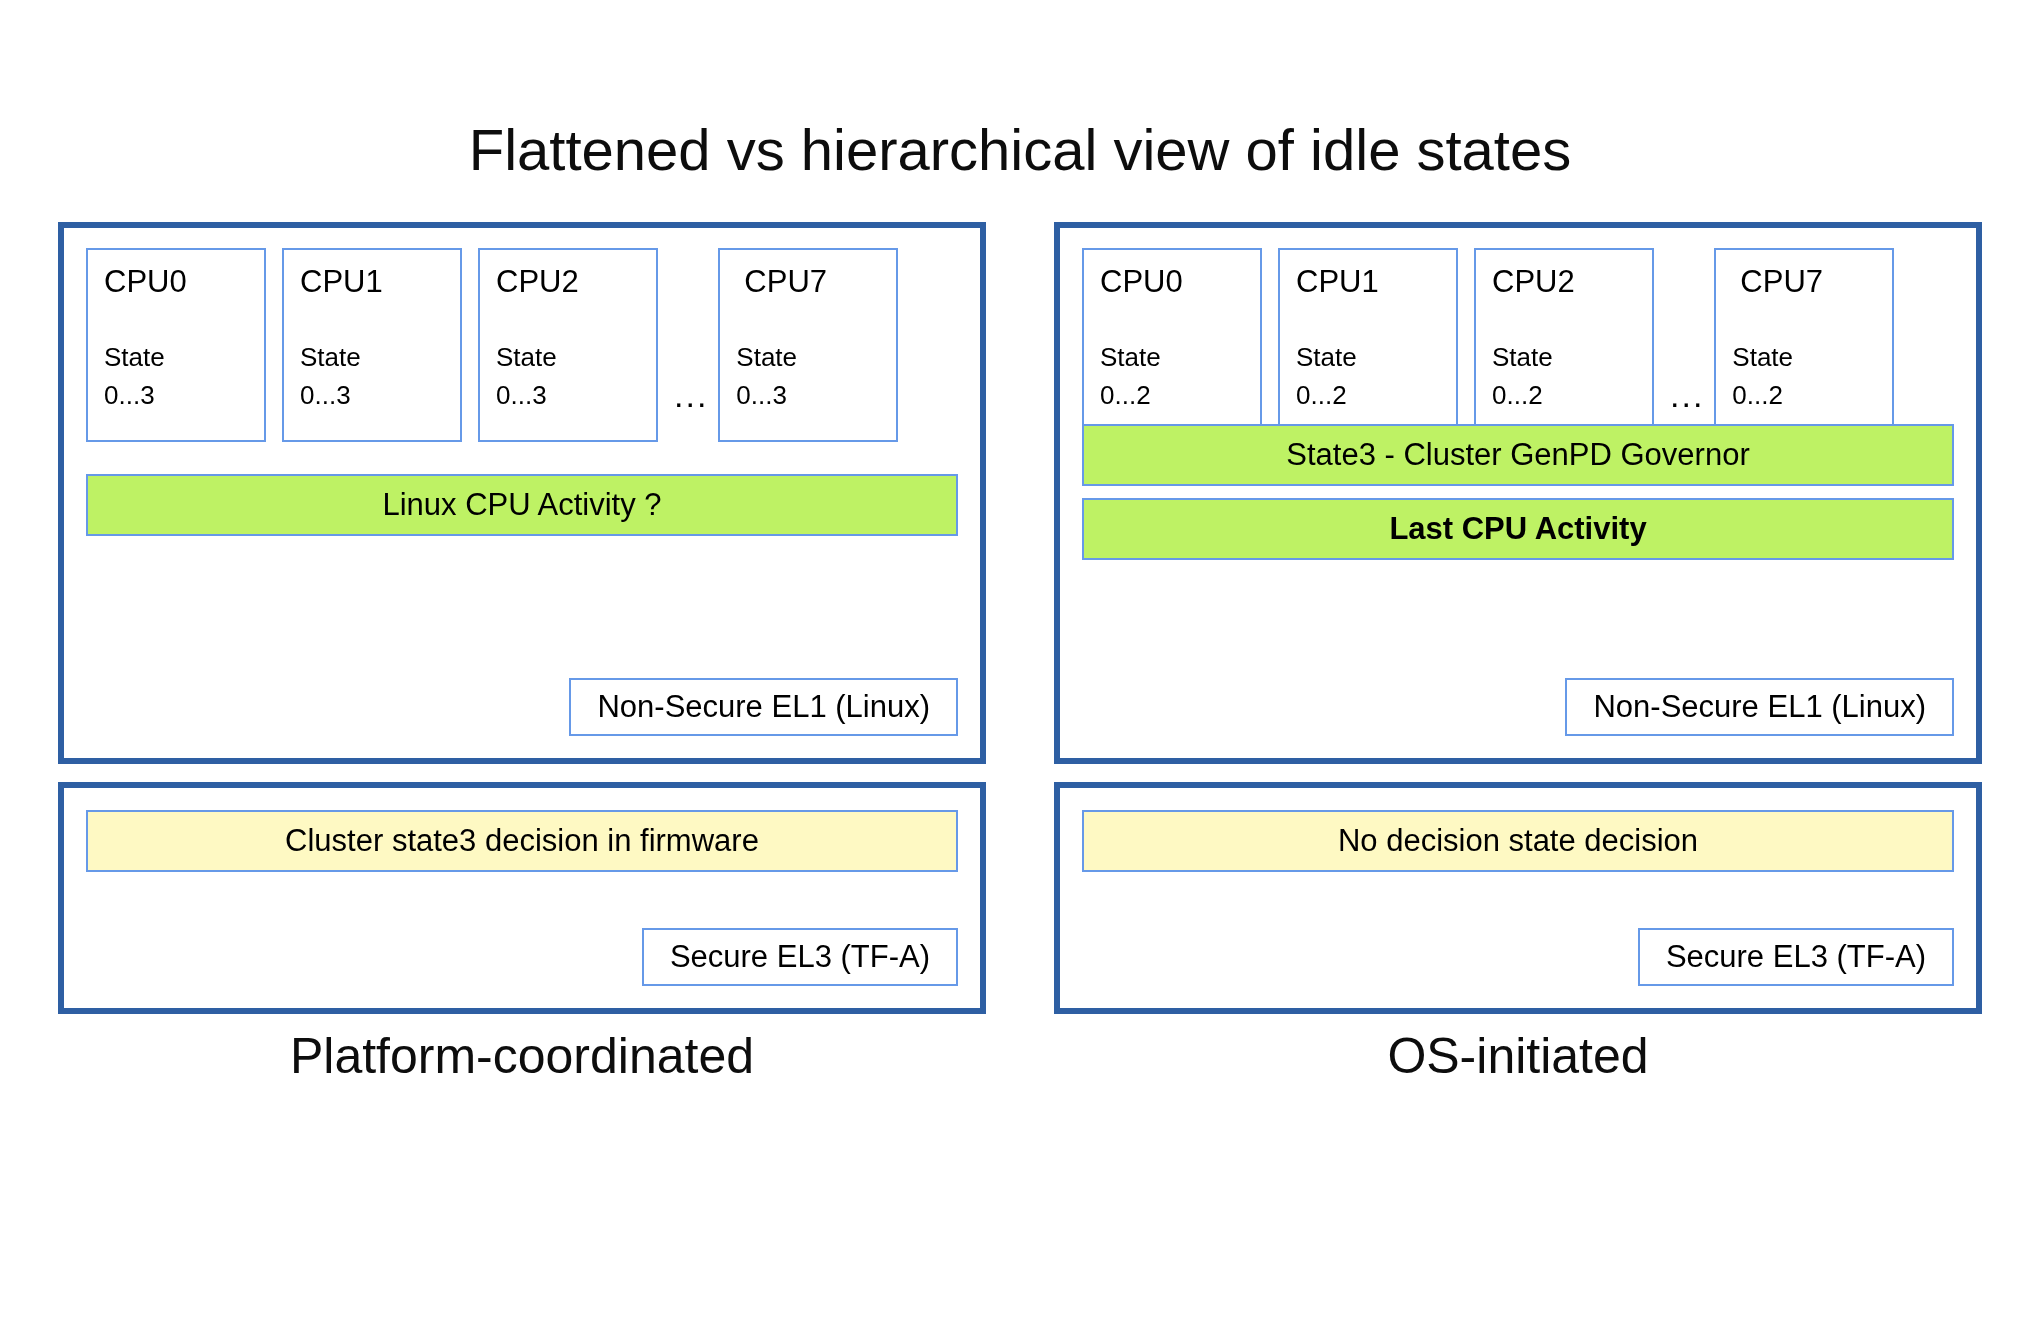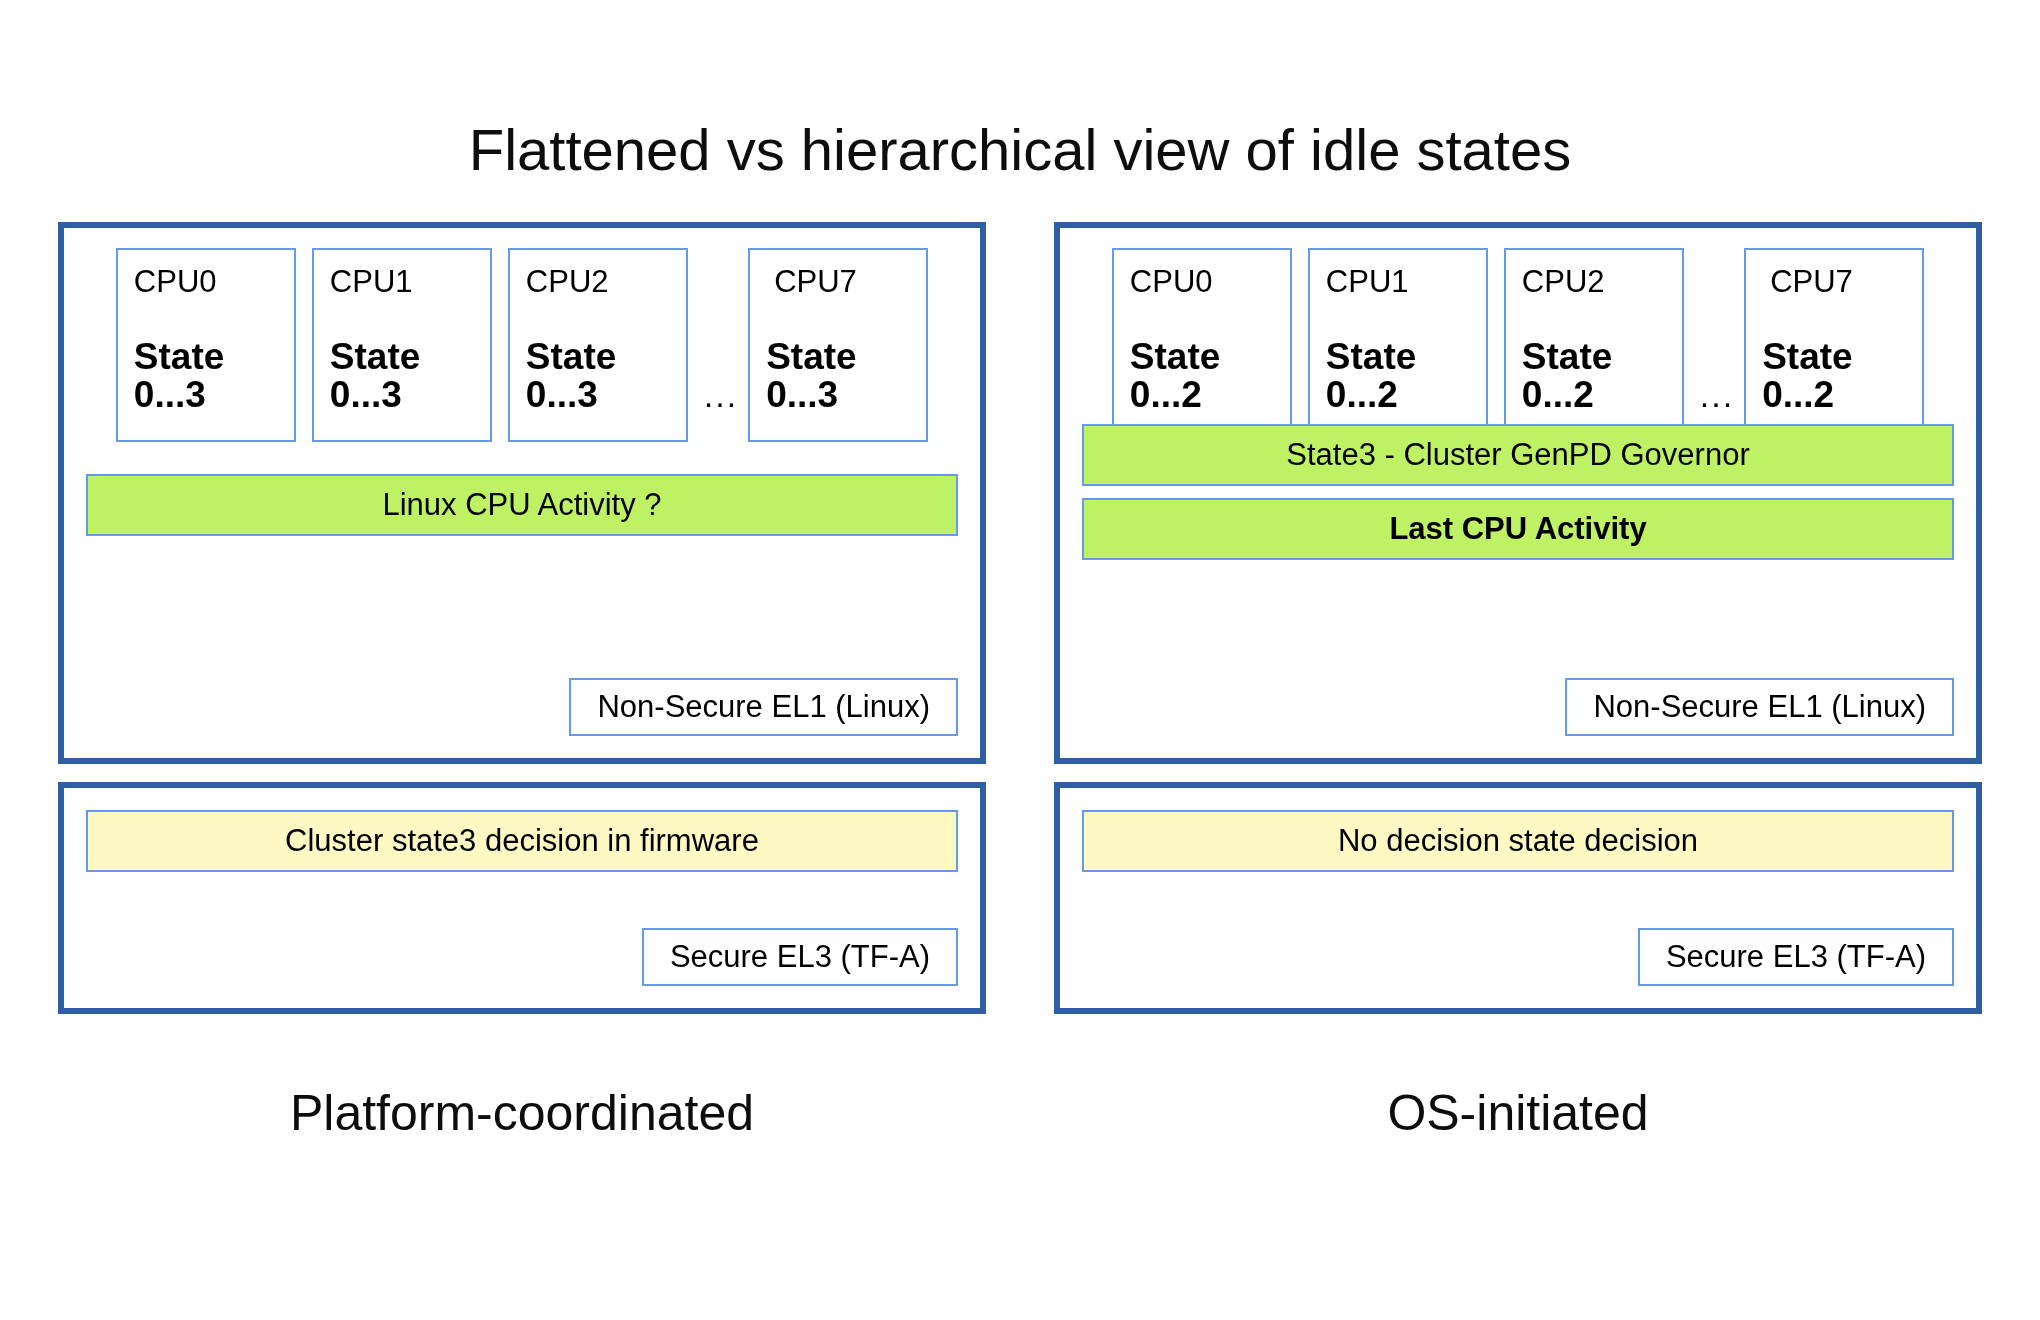--- a/index.html
+++ b/index.html
@@ -63,45 +63,43 @@
 
   
   .cpu-row {
     position: absolute;
     left: 22px;
     top: 20px;
     right: 22px;
     height: 194px;
     display: flex;
     align-items: flex-start;
-    justify-content: center;
   }
   .cpu-box {
     box-sizing: border-box;
     border: 2px solid #6699e8;
     background: #ffffff;
     width: 180px;
     height: 194px;
     margin-right: 16px;
     padding: 14px 0 0 16px;
     position: relative;
   }
   .cpu-name {
     font-size: 31px;
     line-height: 36px;
     white-space: nowrap;
   }
   .cpu-state {
     position: absolute;
     left: 16px;
     bottom: 26px;
-    font-size: 37px;
+    font-size: 26px;
     line-height: 38px;
     white-space: nowrap;
-    font-weight: bold;
   }
   .ellipsis {
     font-size: 34px;
     line-height: 34px;
     align-self: flex-end;
     margin-bottom: 30px;
     margin-right: 10px;
     letter-spacing: 2px;
     white-space: nowrap;
   }
@@ -161,21 +159,21 @@
     align-items: center;
     justify-content: center;
     font-size: 31px;
     height: 62px;
     white-space: nowrap;
   }
 
   
   .caption {
     position: absolute;
-    top: 1084px;
+    top: 1027px;
     font-size: 50px;
     line-height: 58px;
     text-align: center;
     white-space: nowrap;
     color: #0d0d0d;
   }
   .caption.left  { left: 58px;   width: 928px; }
   .caption.right { left: 1054px; width: 928px; }
 </style>
 </head>

